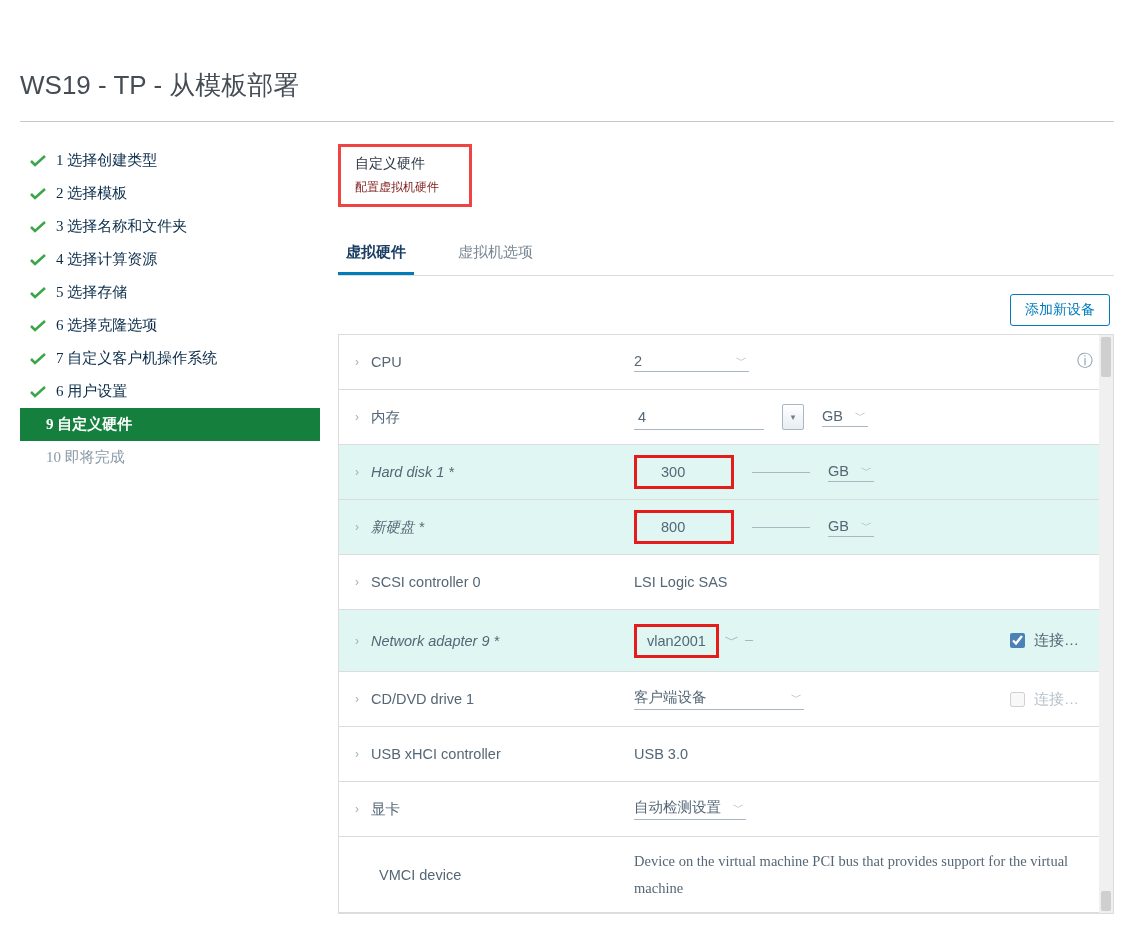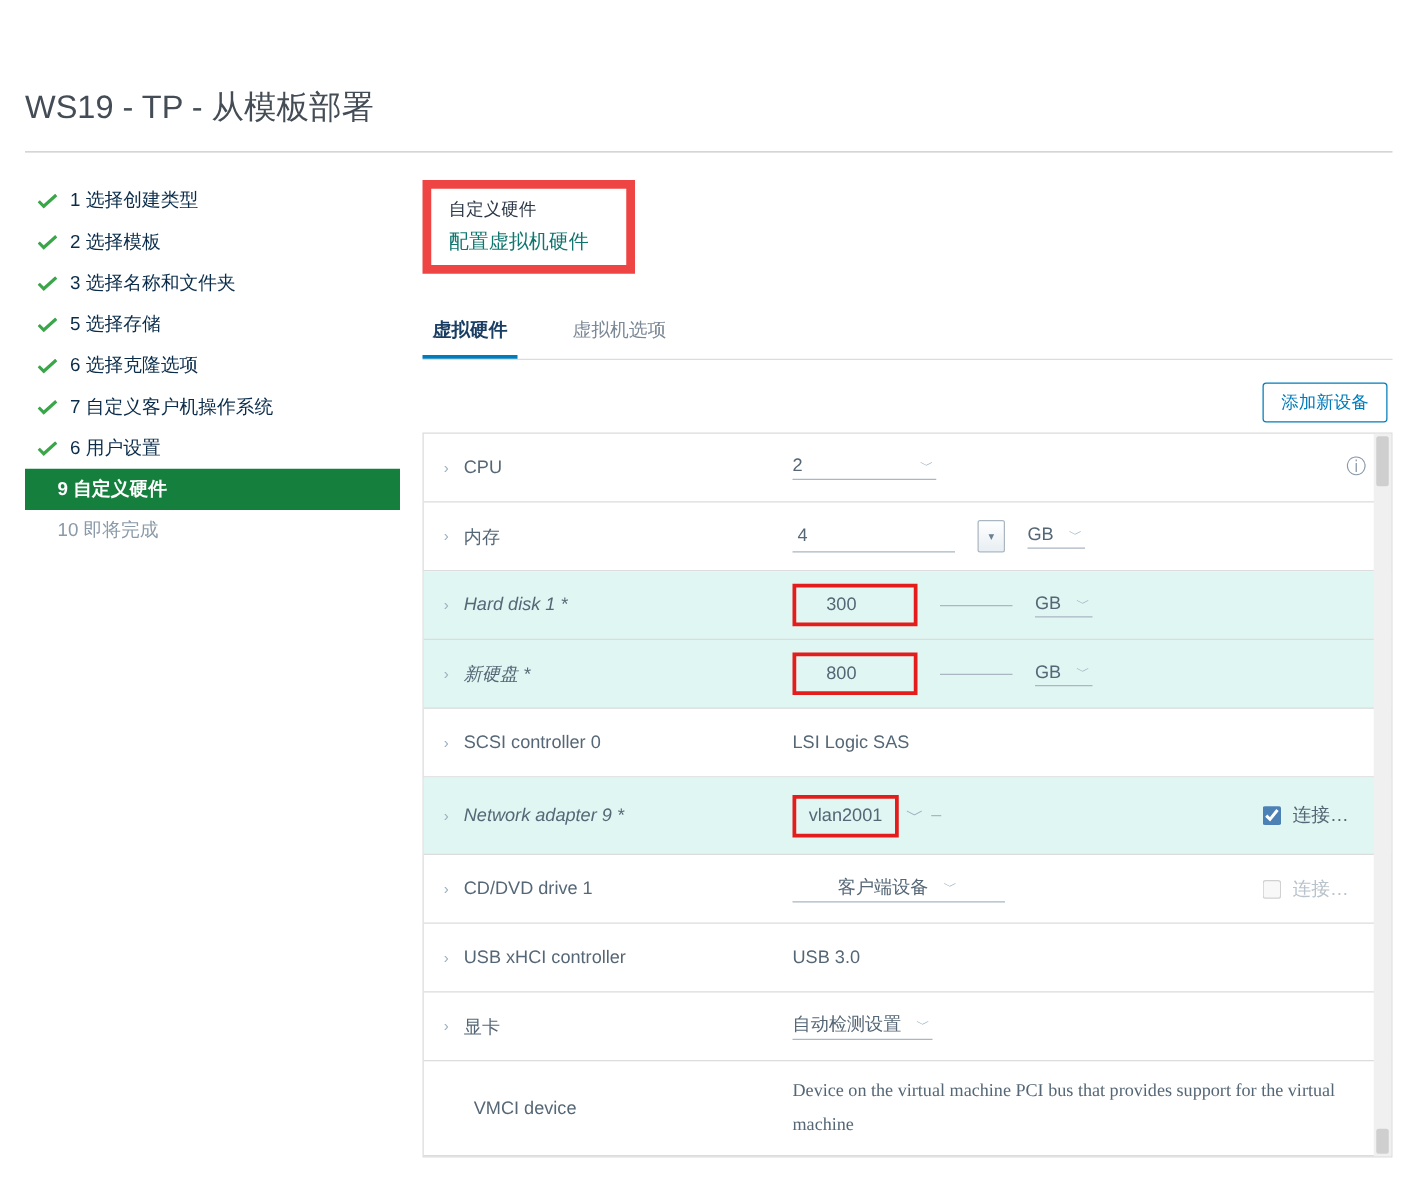--- a/index.html
+++ b/index.html
@@ -3,28 +3,28 @@
 <meta charset="utf-8">
 <style>
   * { box-sizing: border-box; }
   html, body { margin:0; padding:0; font-family: "Segoe UI", Arial, "Microsoft YaHei", sans-serif; color:#1b3a5b; background:#fff; }
   .dialog { width:1134px; height:942px; padding:18px 20px 10px 20px;margin-top:40px; }
   .title { font-size:26px; color:#444c55; font-weight:400; margin:10px 0 18px 0; }
   hr.sep { border:none; border-top:1px solid #c7c7c7; margin:0 0 22px 0; }
   .body { display:flex; }
   .sidebar { width:300px; }
   .main { flex:1; padding-left:18px; }
-  .step { display:flex; align-items:center; padding:7px 10px 7px 10px; font-size:15px; color:#0a2c4a; }
+  .step { display:flex; align-items:center; padding:7px 10px 7px 10px; font-size:15px; color:#0a2c4a;font-family:Liberation Serif, serif; }
   .check { width:16px; height:12px; margin-right:10px; }
   .check svg { display:block; }
   .step.active { background:#15803d; color:#fff; font-weight:600; padding-left:26px; }
   .step.disabled { color:#8a9aa8; padding-left:26px; }
-  .header-box { display:inline-block; border:7px solid #ef4444; padding:8px 30px 8px 14px; }
+  .header-box { display:inline-block; border:3px solid #ef4444; padding:8px 30px 8px 14px; }
   .header-title { font-size:14px; color:#2b3746; margin-bottom:6px; }
-  .header-sub { font-size:16px; color:#0f766e; }
+  .header-sub { font-size:12px; color:#7f1d1d; }
   .tabs { display:flex; margin-top:28px; border-bottom:1px solid #dcdcdc; }
   .tab { padding:8px 8px 10px 8px; margin-right:36px; font-size:15px; color:#7b8896; cursor:pointer; }
   .tab.active { color:#1a3e63; font-weight:600; border-bottom:3px solid #007cbb; }
   .add-row { display:flex; justify-content:flex-end; margin:18px 4px 8px 0; }
   .btn-outline { border:1px solid #007cbb; color:#007cbb; background:#fff; padding:6px 14px; font-size:14px; border-radius:3px; cursor:pointer; }
   .panel-wrap { border:1px solid #dcdcdc; background:#fff; position:relative; }
   .hw-row { display:grid; grid-template-columns: 295px 1fr; align-items:center; border-bottom:1px solid #dcdcdc; padding:0; min-height:55px; }
   .hw-row:last-child { border-bottom:none; }
   .hw-label { display:flex; align-items:center; padding:0 0 0 16px; font-size:14.5px; color:#556776; }
   .chevron { color:#9bb1c1; font-size:12px; margin-right:12px; }
@@ -84,20 +84,28 @@
               </svg>
             </span>
         <span>3 选择名称和文件夹</span>
       </div>
       <div class="step">
         <span class="check">
               <svg width="16" height="12">
                 <polyline points="1,6 5,10 15,1" fill="none" stroke="#3ba54a" stroke-width="2.5"></polyline>
               </svg>
             </span>
+        <span>4 选择计算资源</span>
+      </div>
+      <div class="step">
+        <span class="check">
+              <svg width="16" height="12">
+                <polyline points="1,6 5,10 15,1" fill="none" stroke="#3ba54a" stroke-width="2.5"></polyline>
+              </svg>
+            </span>
         <span>5 选择存储</span>
       </div>
       <div class="step">
         <span class="check">
               <svg width="16" height="12">
                 <polyline points="1,6 5,10 15,1" fill="none" stroke="#3ba54a" stroke-width="2.5"></polyline>
               </svg>
             </span>
         <span>6 选择克隆选项</span>
       </div>
@@ -228,21 +236,21 @@
                 </span>
           </div>
         </div>
 
         <div class="hw-row">
           <div class="hw-label">
                 <span class="chevron">›</span>
                 <span>CD/DVD drive 1</span>
               </div>
           <div class="hw-val" style="justify-content:space-between; padding-right:34px;">
-            <span class="sel-wrap" style="width:170px; justify-content:center;">
+            <span class="sel-wrap" style="width:170px; justify-content:space-between;">
                   <span>客户端设备</span>
                   <span class="car">﹀</span>
                 </span>
             <span class="connect disabled">
                   <input class="chk" type="checkbox" disabled="" style="">
                   <span>连接…</span>
                 </span>
           </div>
         </div>
 

